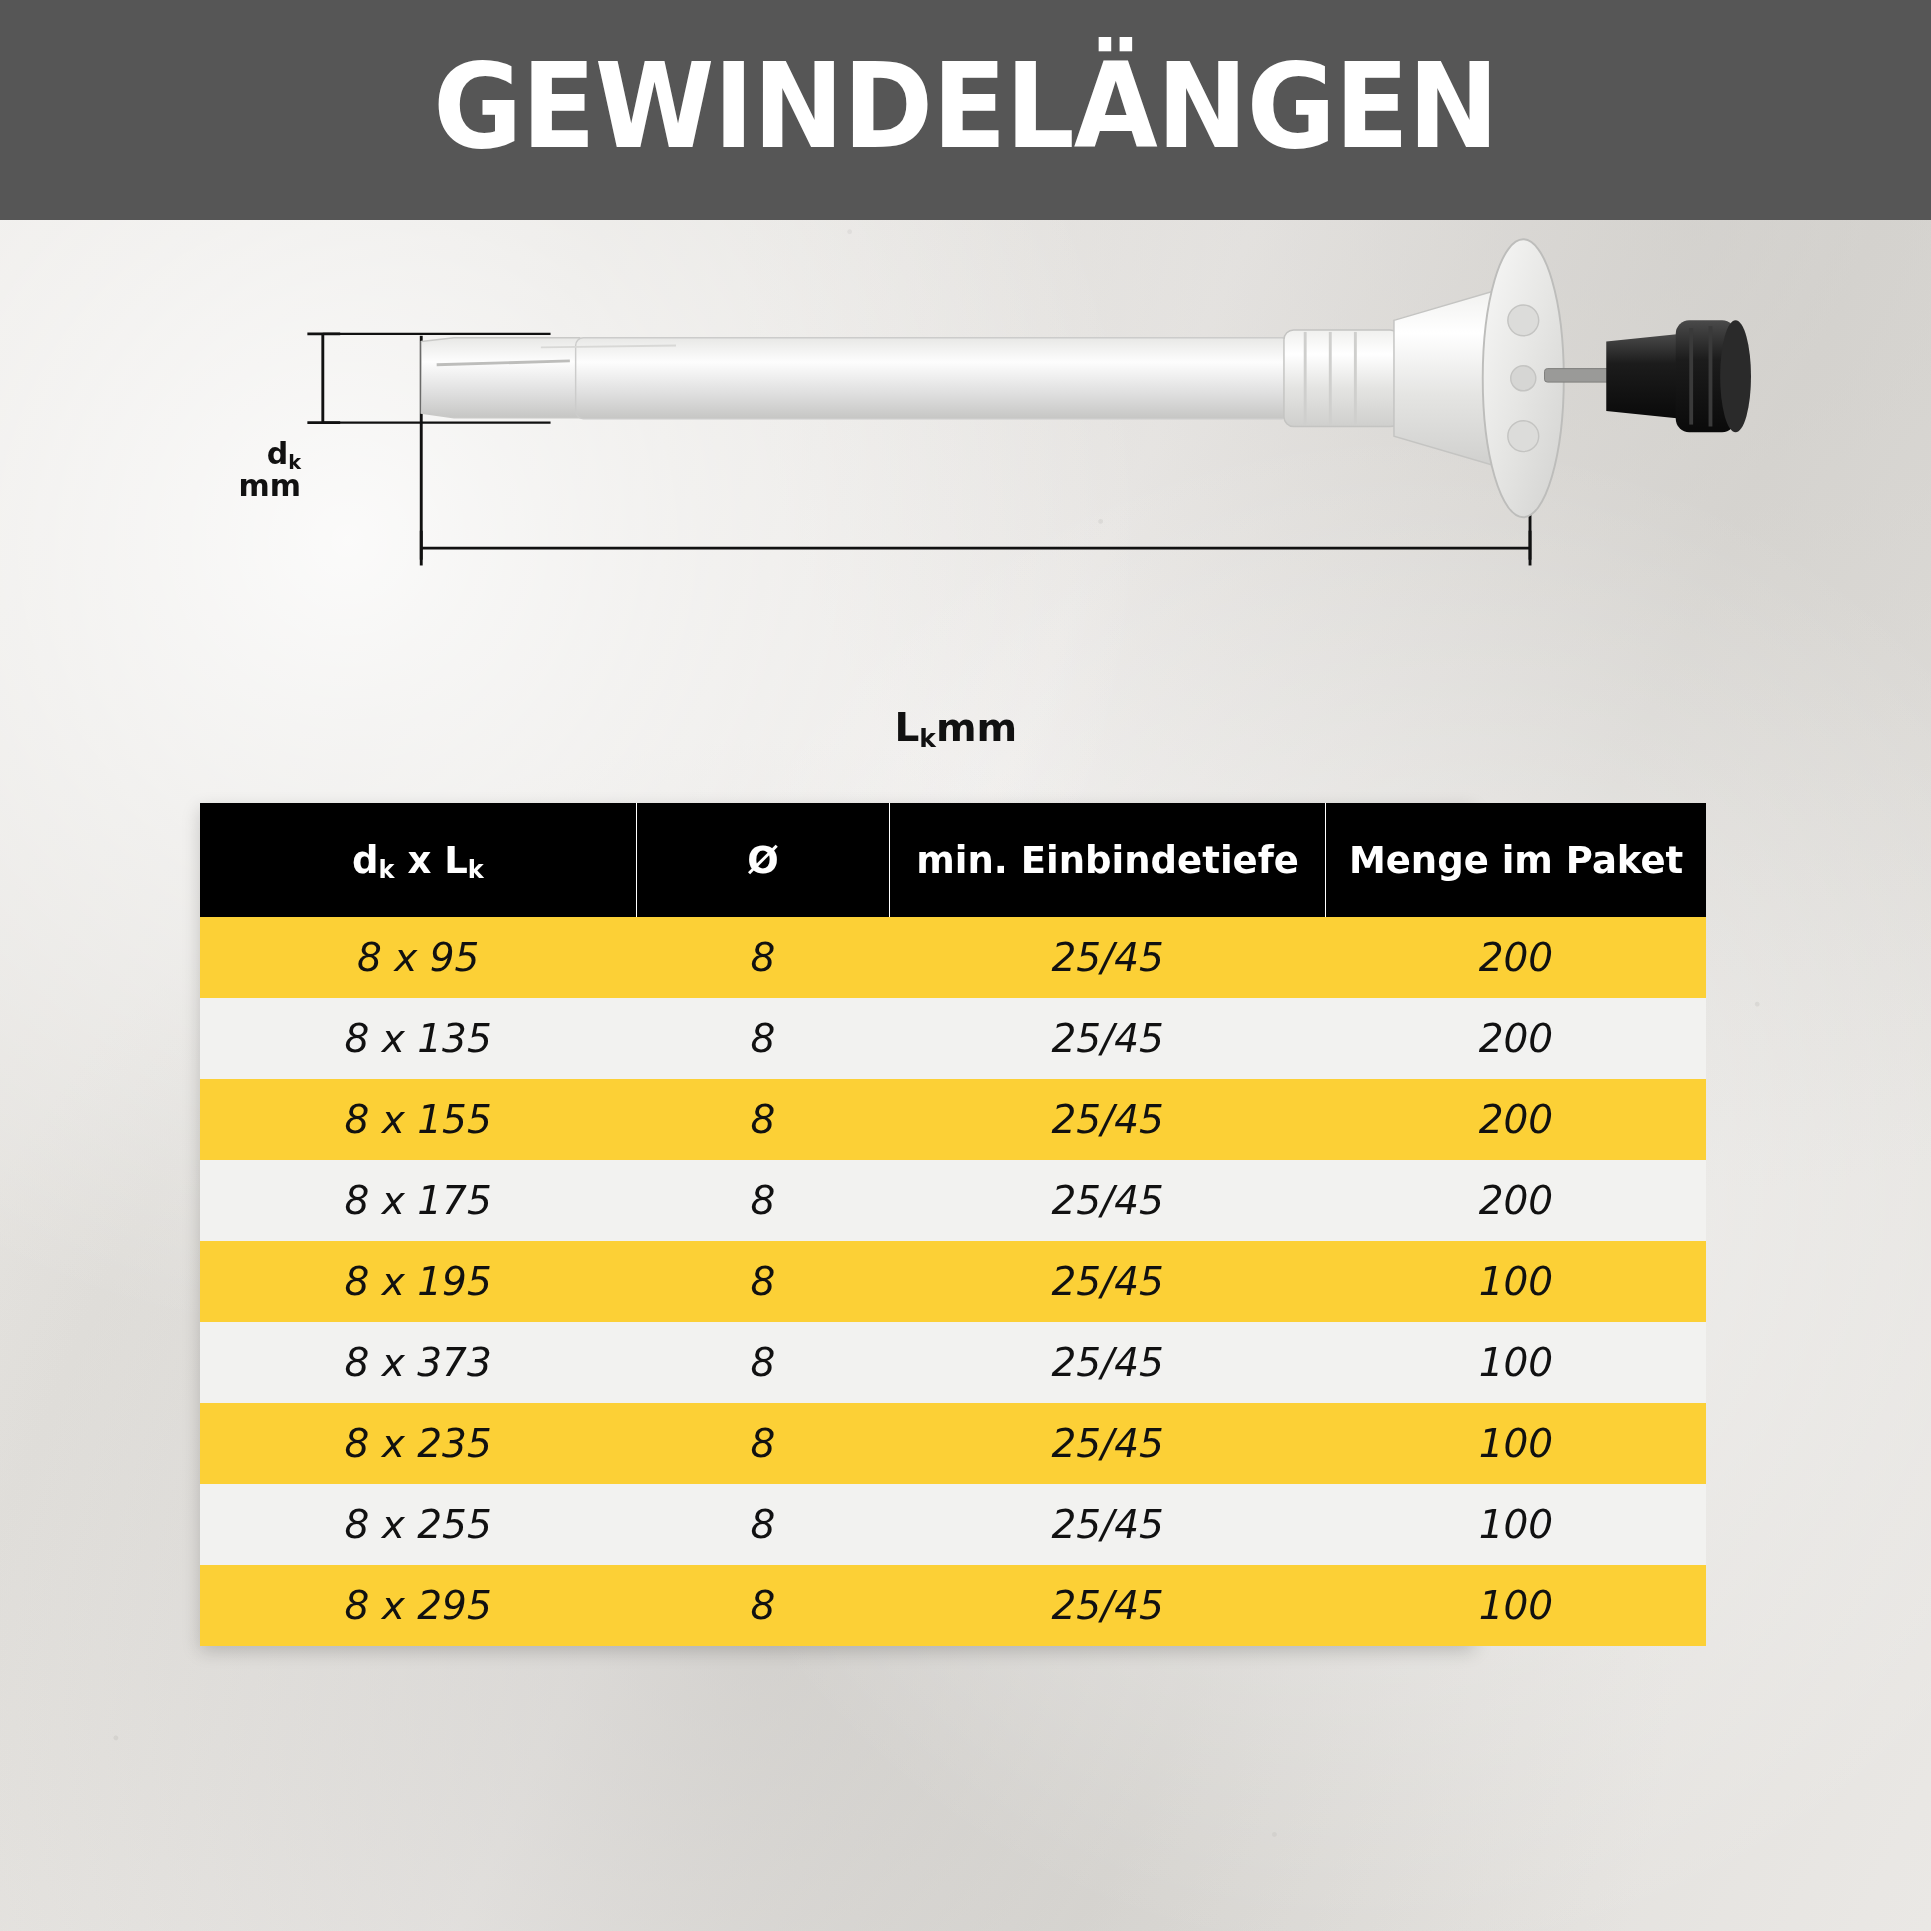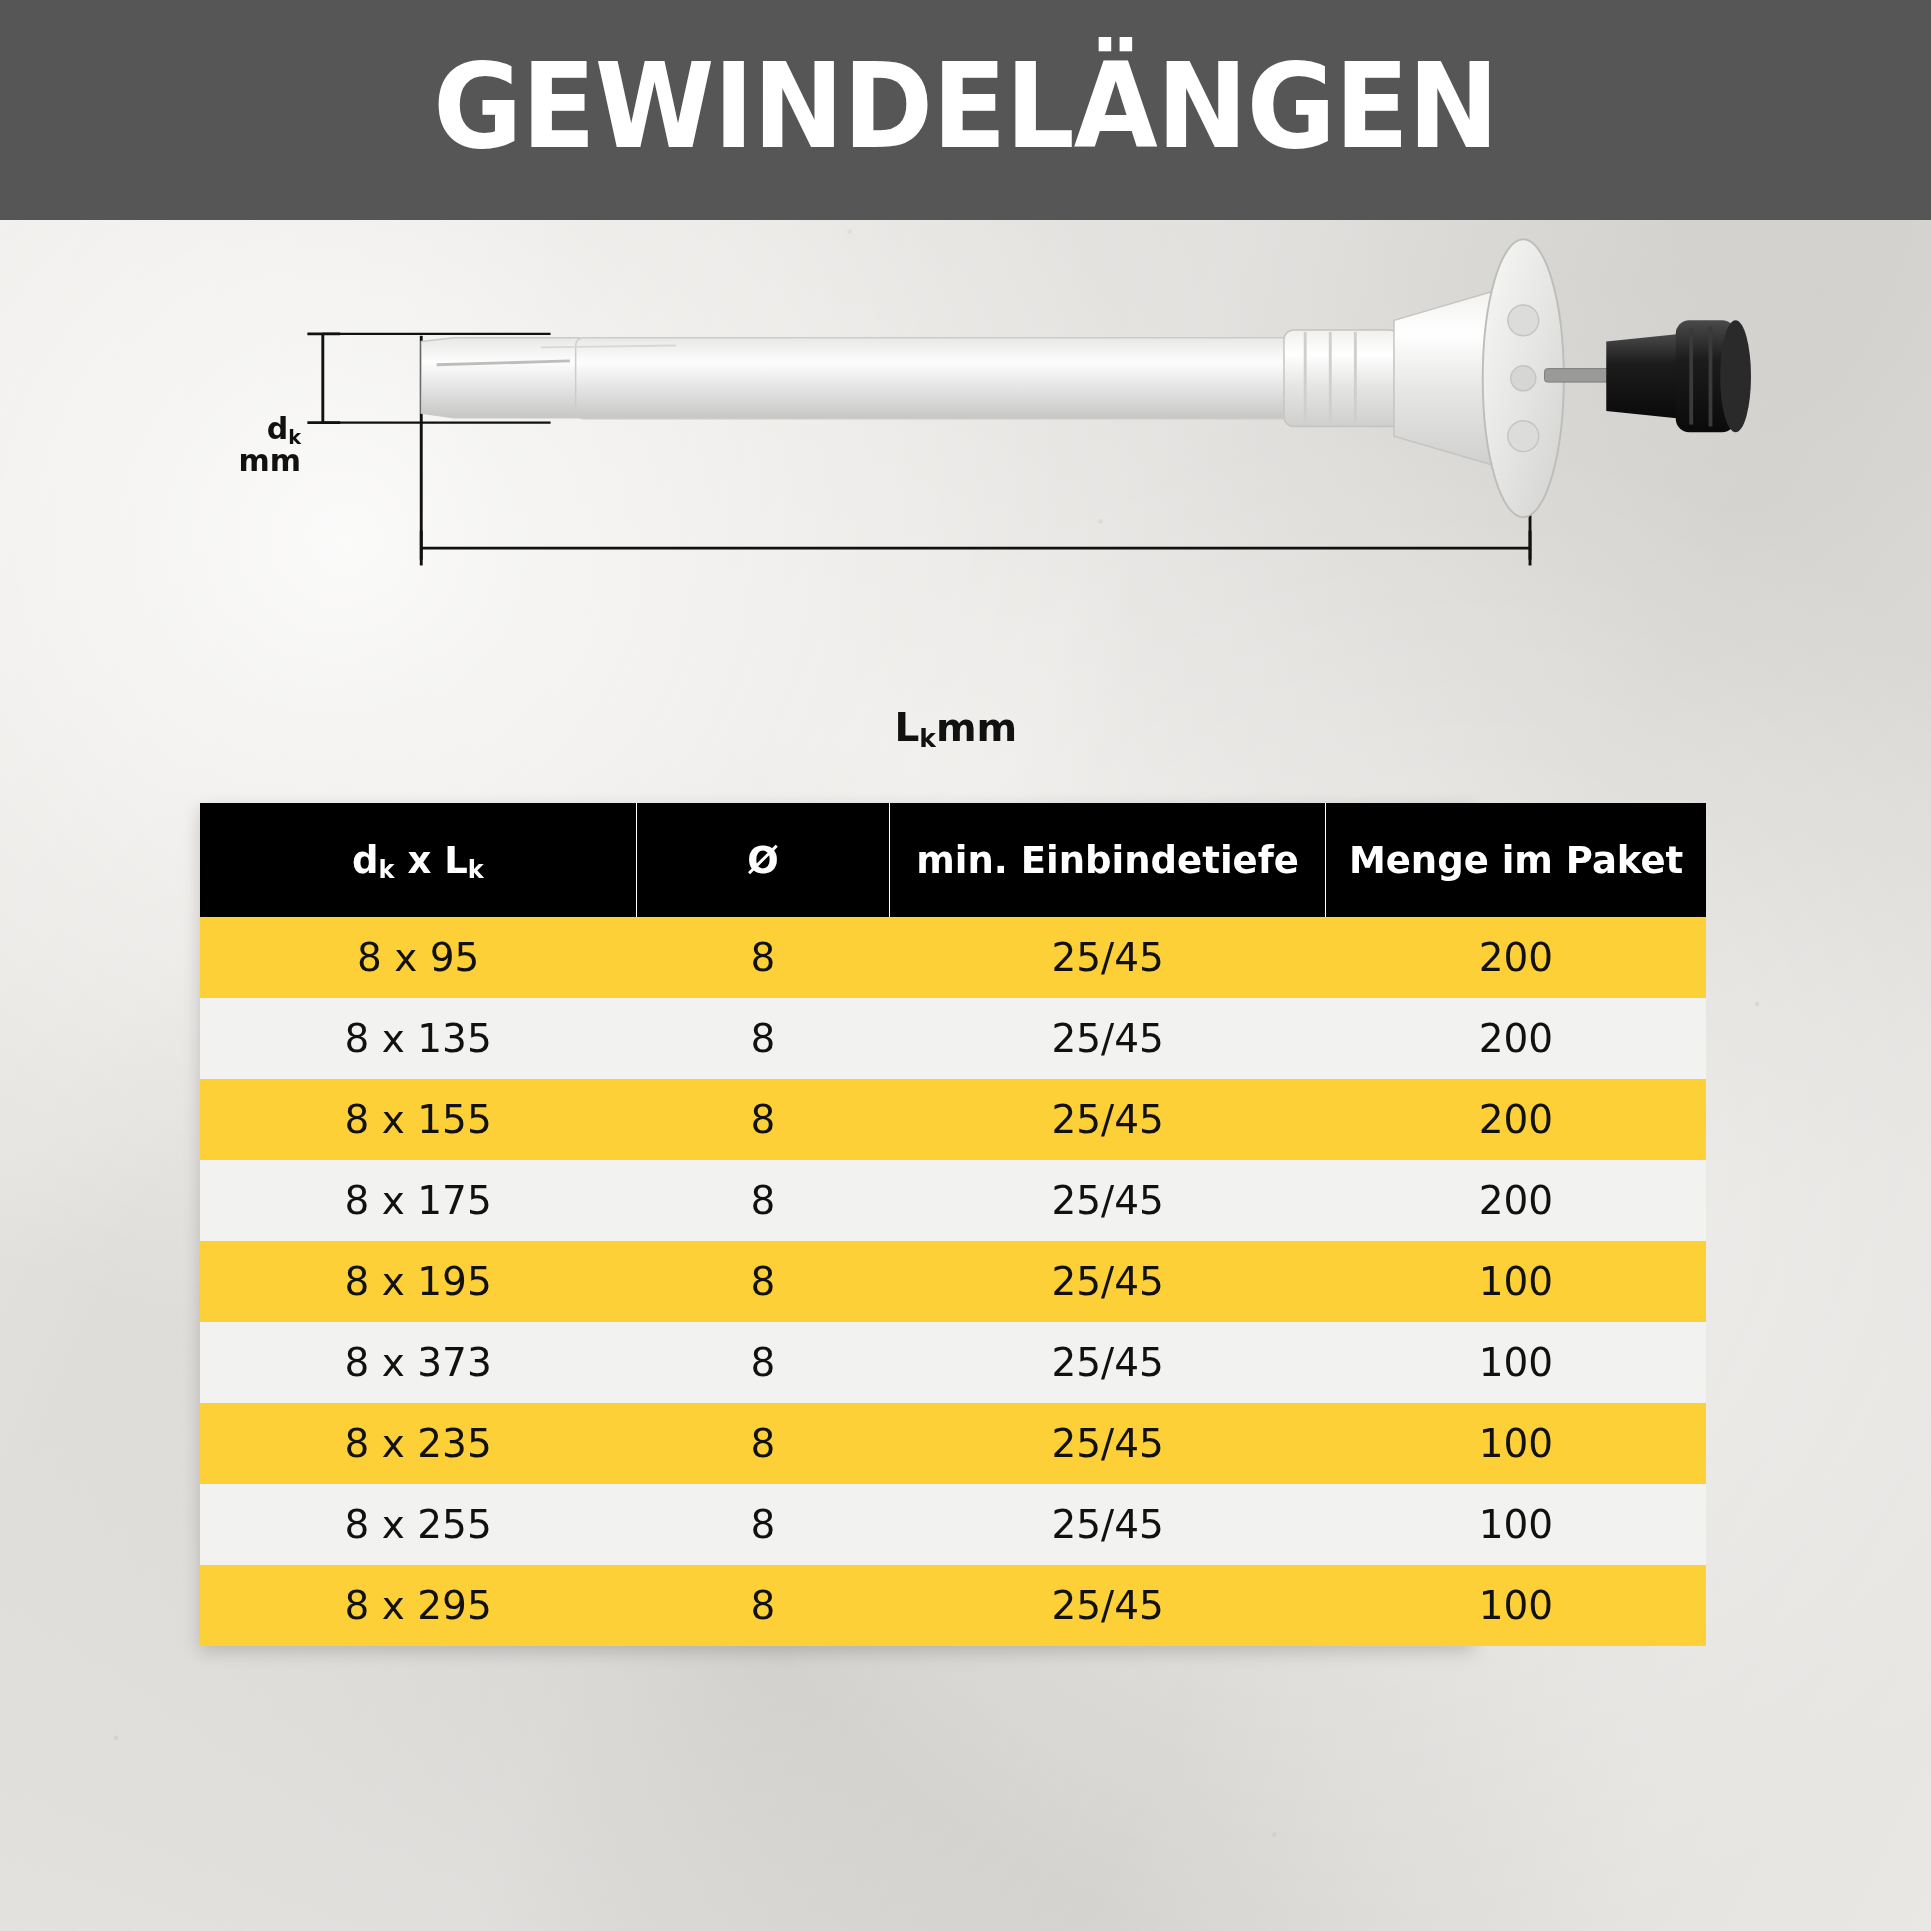--- a/index.html
+++ b/index.html
@@ -73,21 +73,21 @@
     top: 220px;
     left: 0;
     width: 1931px;
     height: 579px;
     z-index: 2;
   }
 
   .dk-label {
     position: absolute;
     left: 214px;
-    top: 413px;
+    top: 438px;
     width: 87px;
     text-align: right;
     font-family: "DejaVu Sans", sans-serif;
     font-weight: bold;
     font-size: 30px;
     color: #111;
     line-height: 1.05;
     z-index: 4;
   }
   .dk-label sub {
@@ -157,20 +157,21 @@
     font-size: 24px;
     vertical-align: baseline;
     position: relative;
     bottom: -5.8px;
   }
   tbody td {
     font-size: 39px;
     color: #111111;
     height: 79px;
     font-weight: normal;
+    font-style: italic;
   }
   tbody tr:nth-child(odd) td { background: #fcd036; }
   tbody tr:nth-child(even) td { background: #f2f2f0; }
   .col-1 { width: 436px; }
   .col-2 { width: 253px; }
   .col-3 { width: 436px; }
   .col-4 { width: 380px; }
 </style>
 </head>
 <body>

